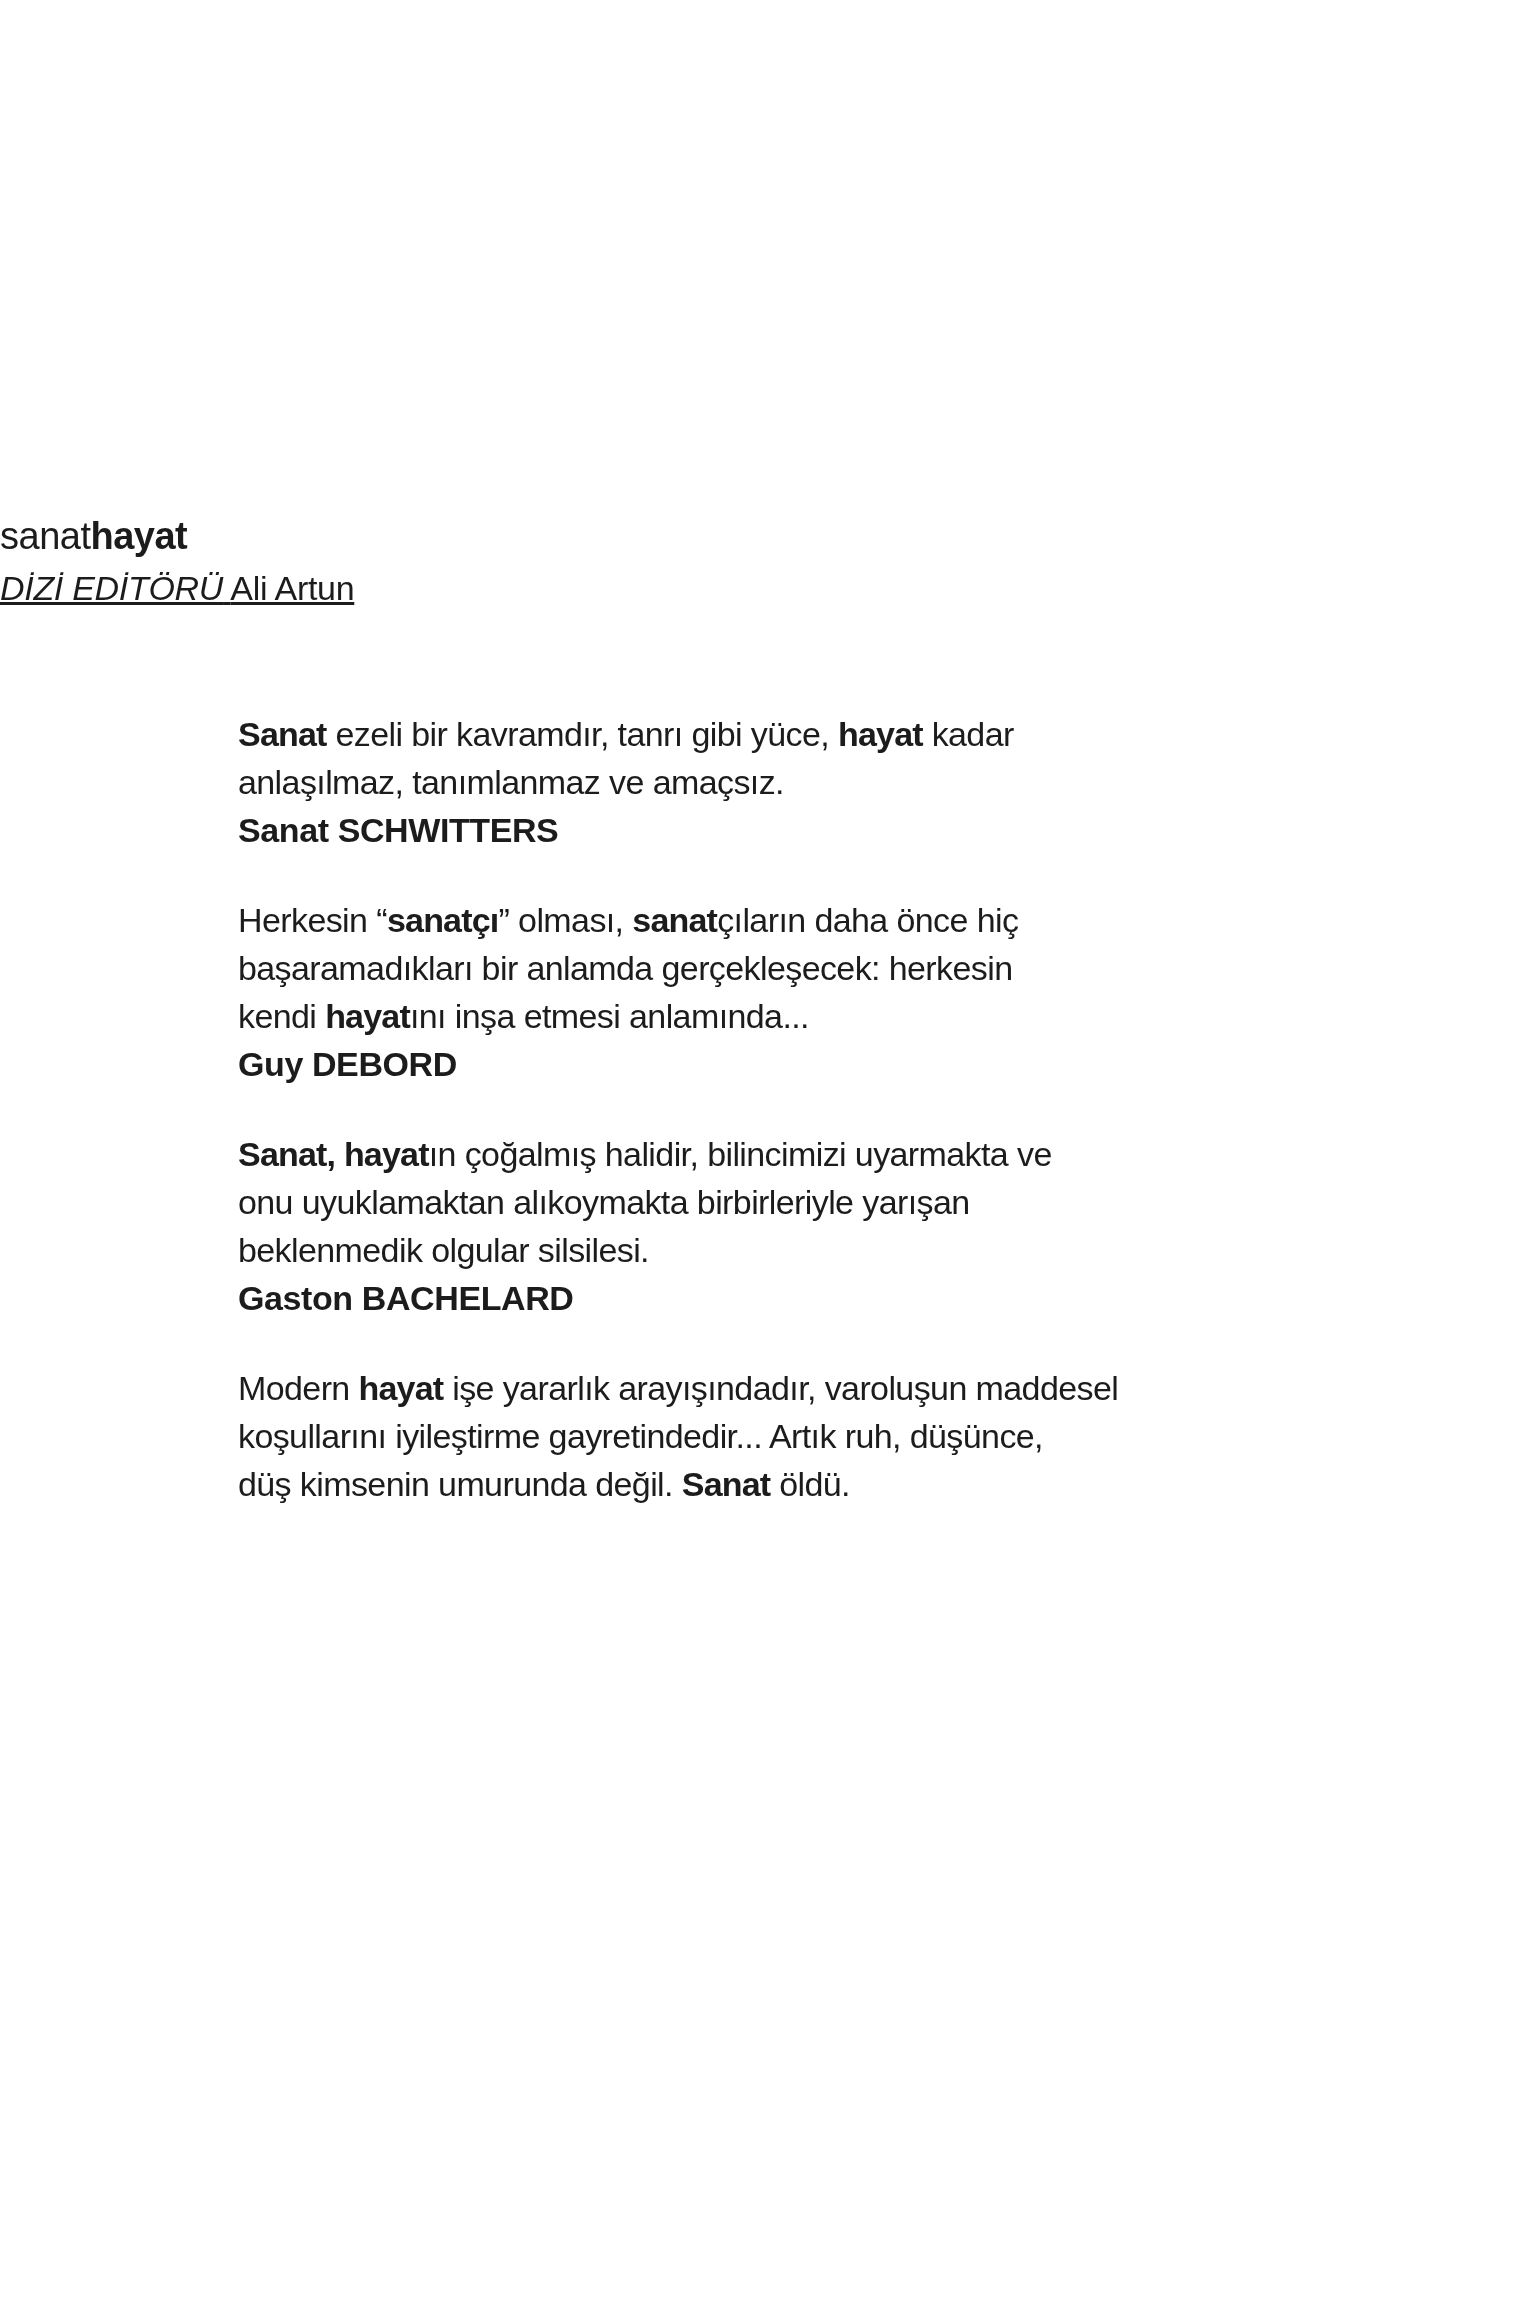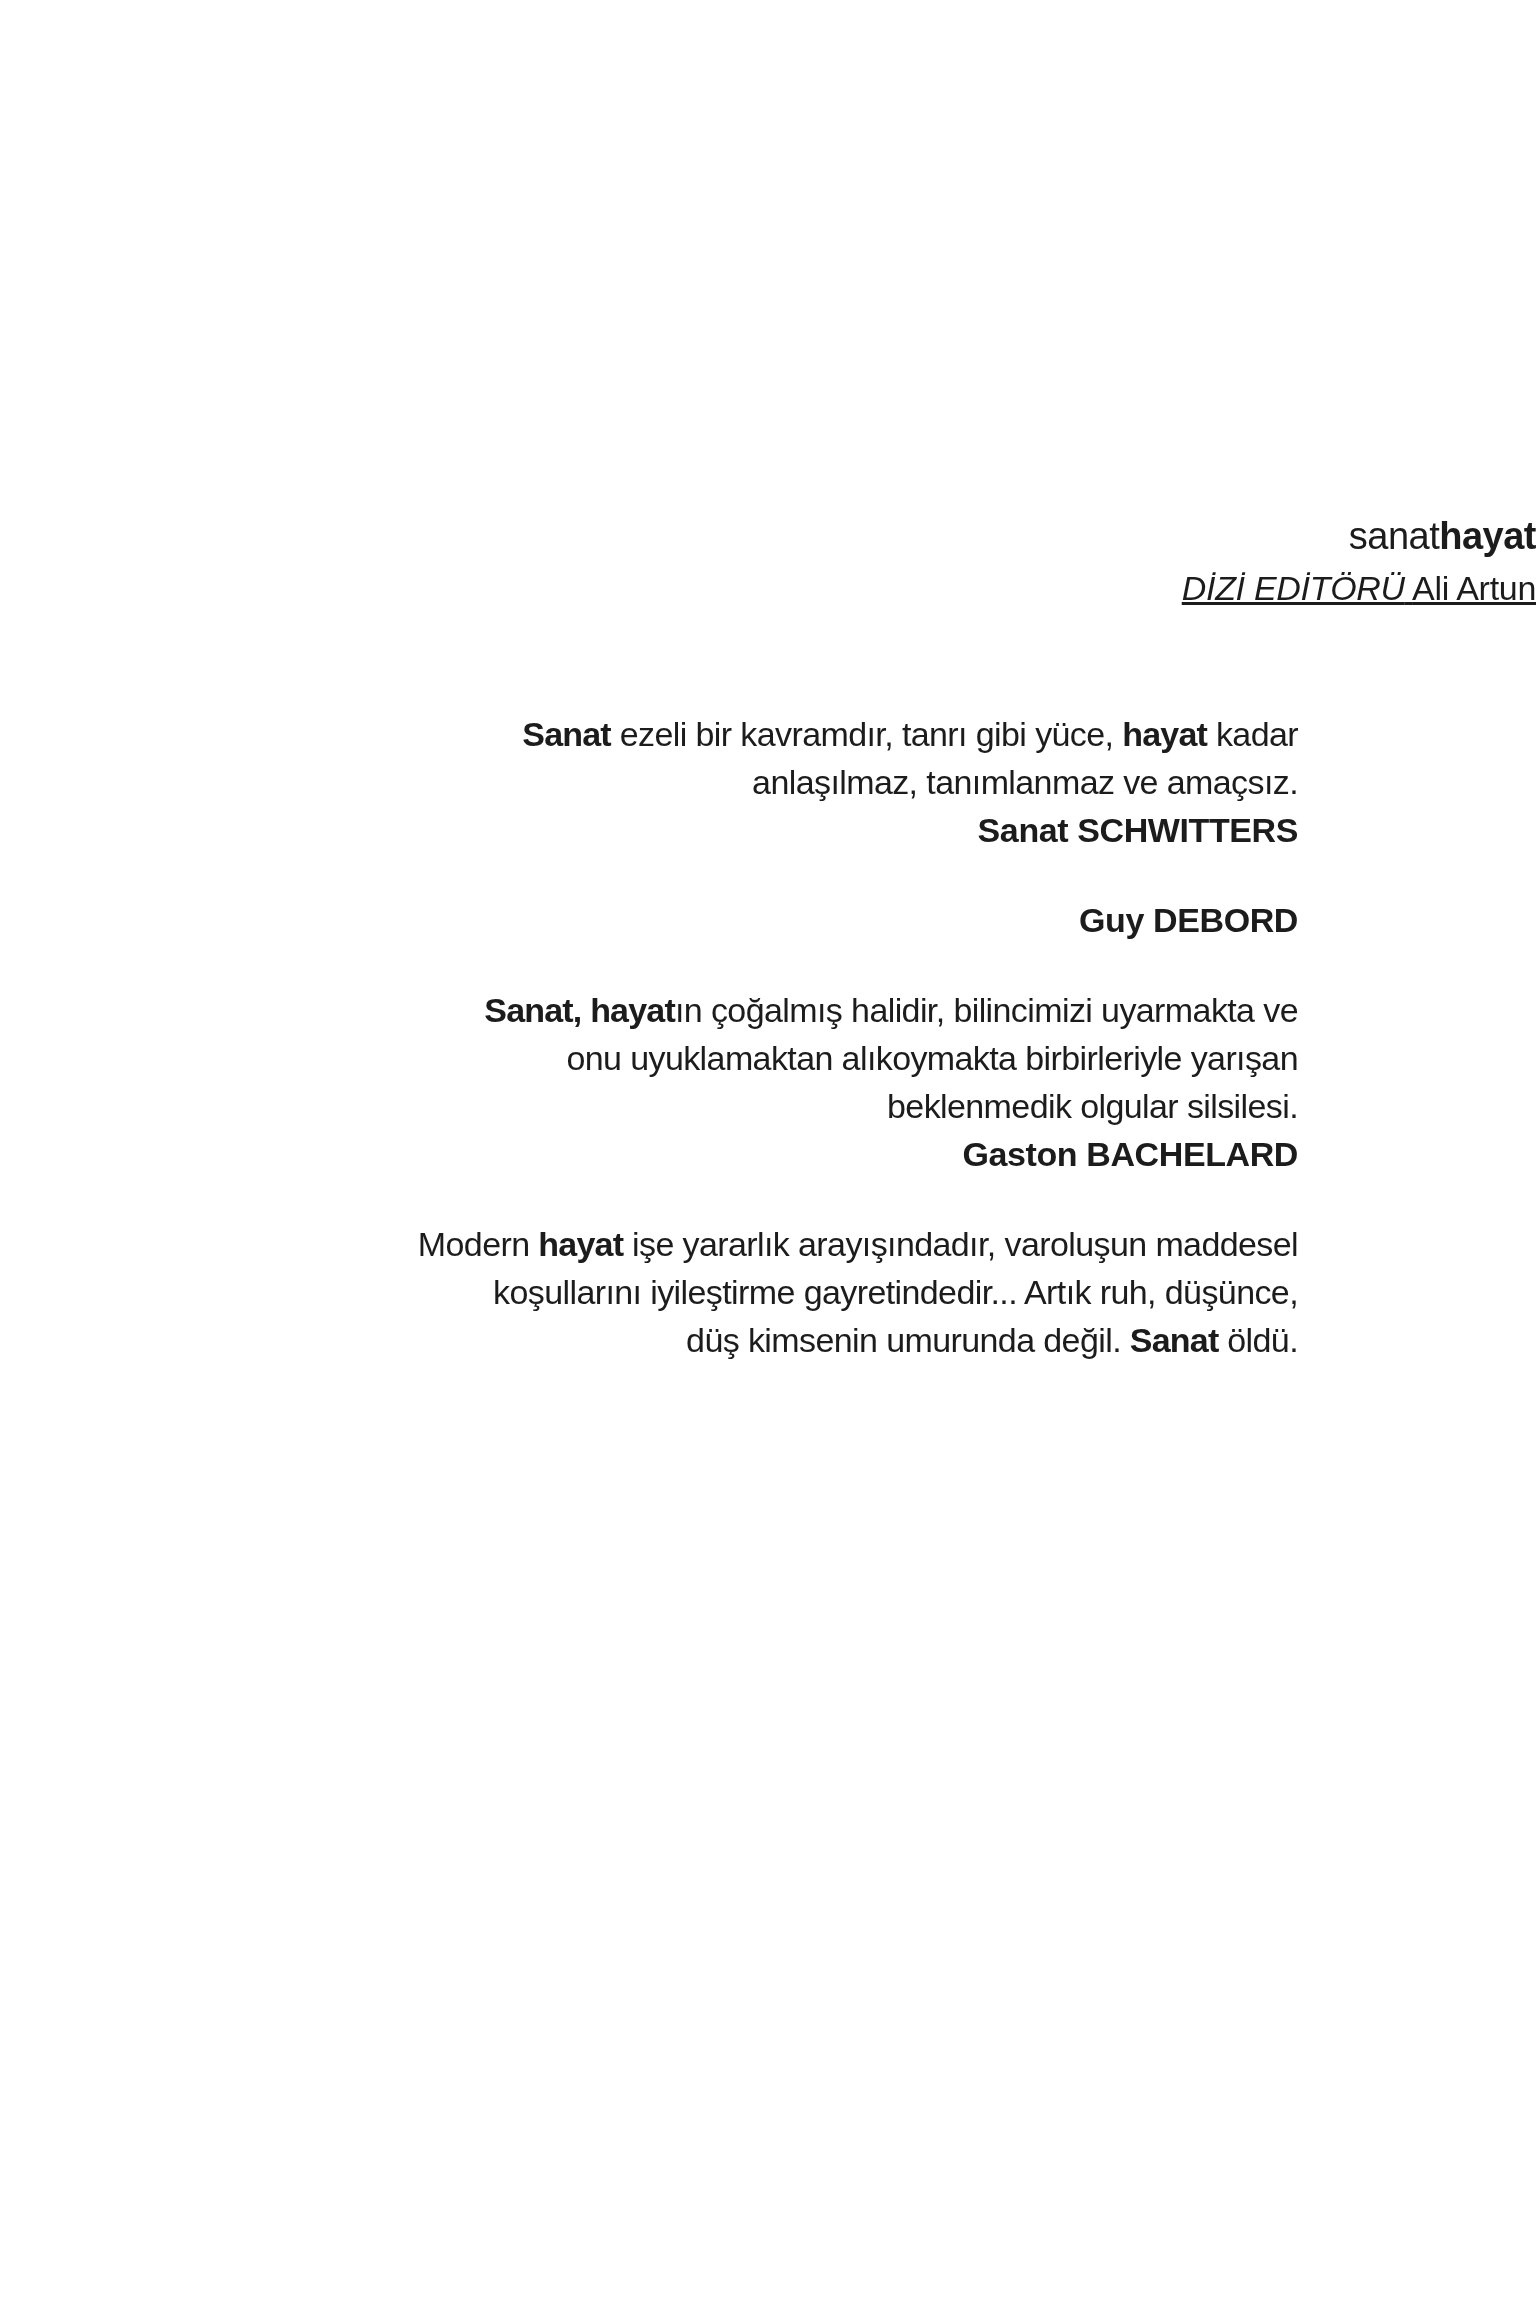--- a/index.html
+++ b/index.html
@@ -11,21 +11,21 @@
     width: 1536px;
     height: 2304px;
     overflow: hidden;
     font-family: "Liberation Sans", "DejaVu Sans", sans-serif;
     color: #1c1c1c;
     -webkit-font-smoothing: antialiased;
   }
   .page {
     width: 1536px;
     height: 2304px;
-    text-align: right;
+    text-align: left;
     box-sizing: border-box;
     padding-top: 516px;
   }
   .masthead {
     line-height: 40px;
   }
   .brand {
     font-size: 38px;
     letter-spacing: -0.5px;
   }
@@ -82,20 +82,21 @@
 
   <div class="quotes">
 
 
     <section class="quote">
       <p class="quote-text"><span class="em">Sanat</span> ezeli bir kavramdır, tanrı gibi yüce, <span class="em">hayat</span> kadar<br>anlaşılmaz, tanımlanmaz ve amaçsız.</p>
       <p class="attribution">Sanat SCHWITTERS</p>
     </section>
 
     <section class="quote">
+      <p class="quote-text">Herkesin “<span class="em">sanatçı</span>” olması, <span class="em">sanat</span>çıların daha önce hiç<br>başaramadıkları bir anlamda gerçekleşecek: herkesin<br>kendi <span class="em">hayat</span>ını inşa etmesi anlamında...</p>
       <p class="attribution">Guy DEBORD</p>
     </section>
 
     <section class="quote">
       <p class="quote-text"><span class="em">Sanat, hayat</span>ın çoğalmış halidir, bilincimizi uyarmakta ve<br>onu uyuklamaktan alıkoymakta birbirleriyle yarışan<br>beklenmedik olgular silsilesi.</p>
       <p class="attribution">Gaston BACHELARD</p>
     </section>
 
     <section class="quote">
       <p class="quote-text">Modern <span class="em">hayat</span> işe yararlık arayışındadır, varoluşun maddesel<br>koşullarını iyileştirme gayretindedir... Artık ruh, düşünce,<br>düş kimsenin umurunda değil. <span class="em">Sanat</span> öldü.</p>

